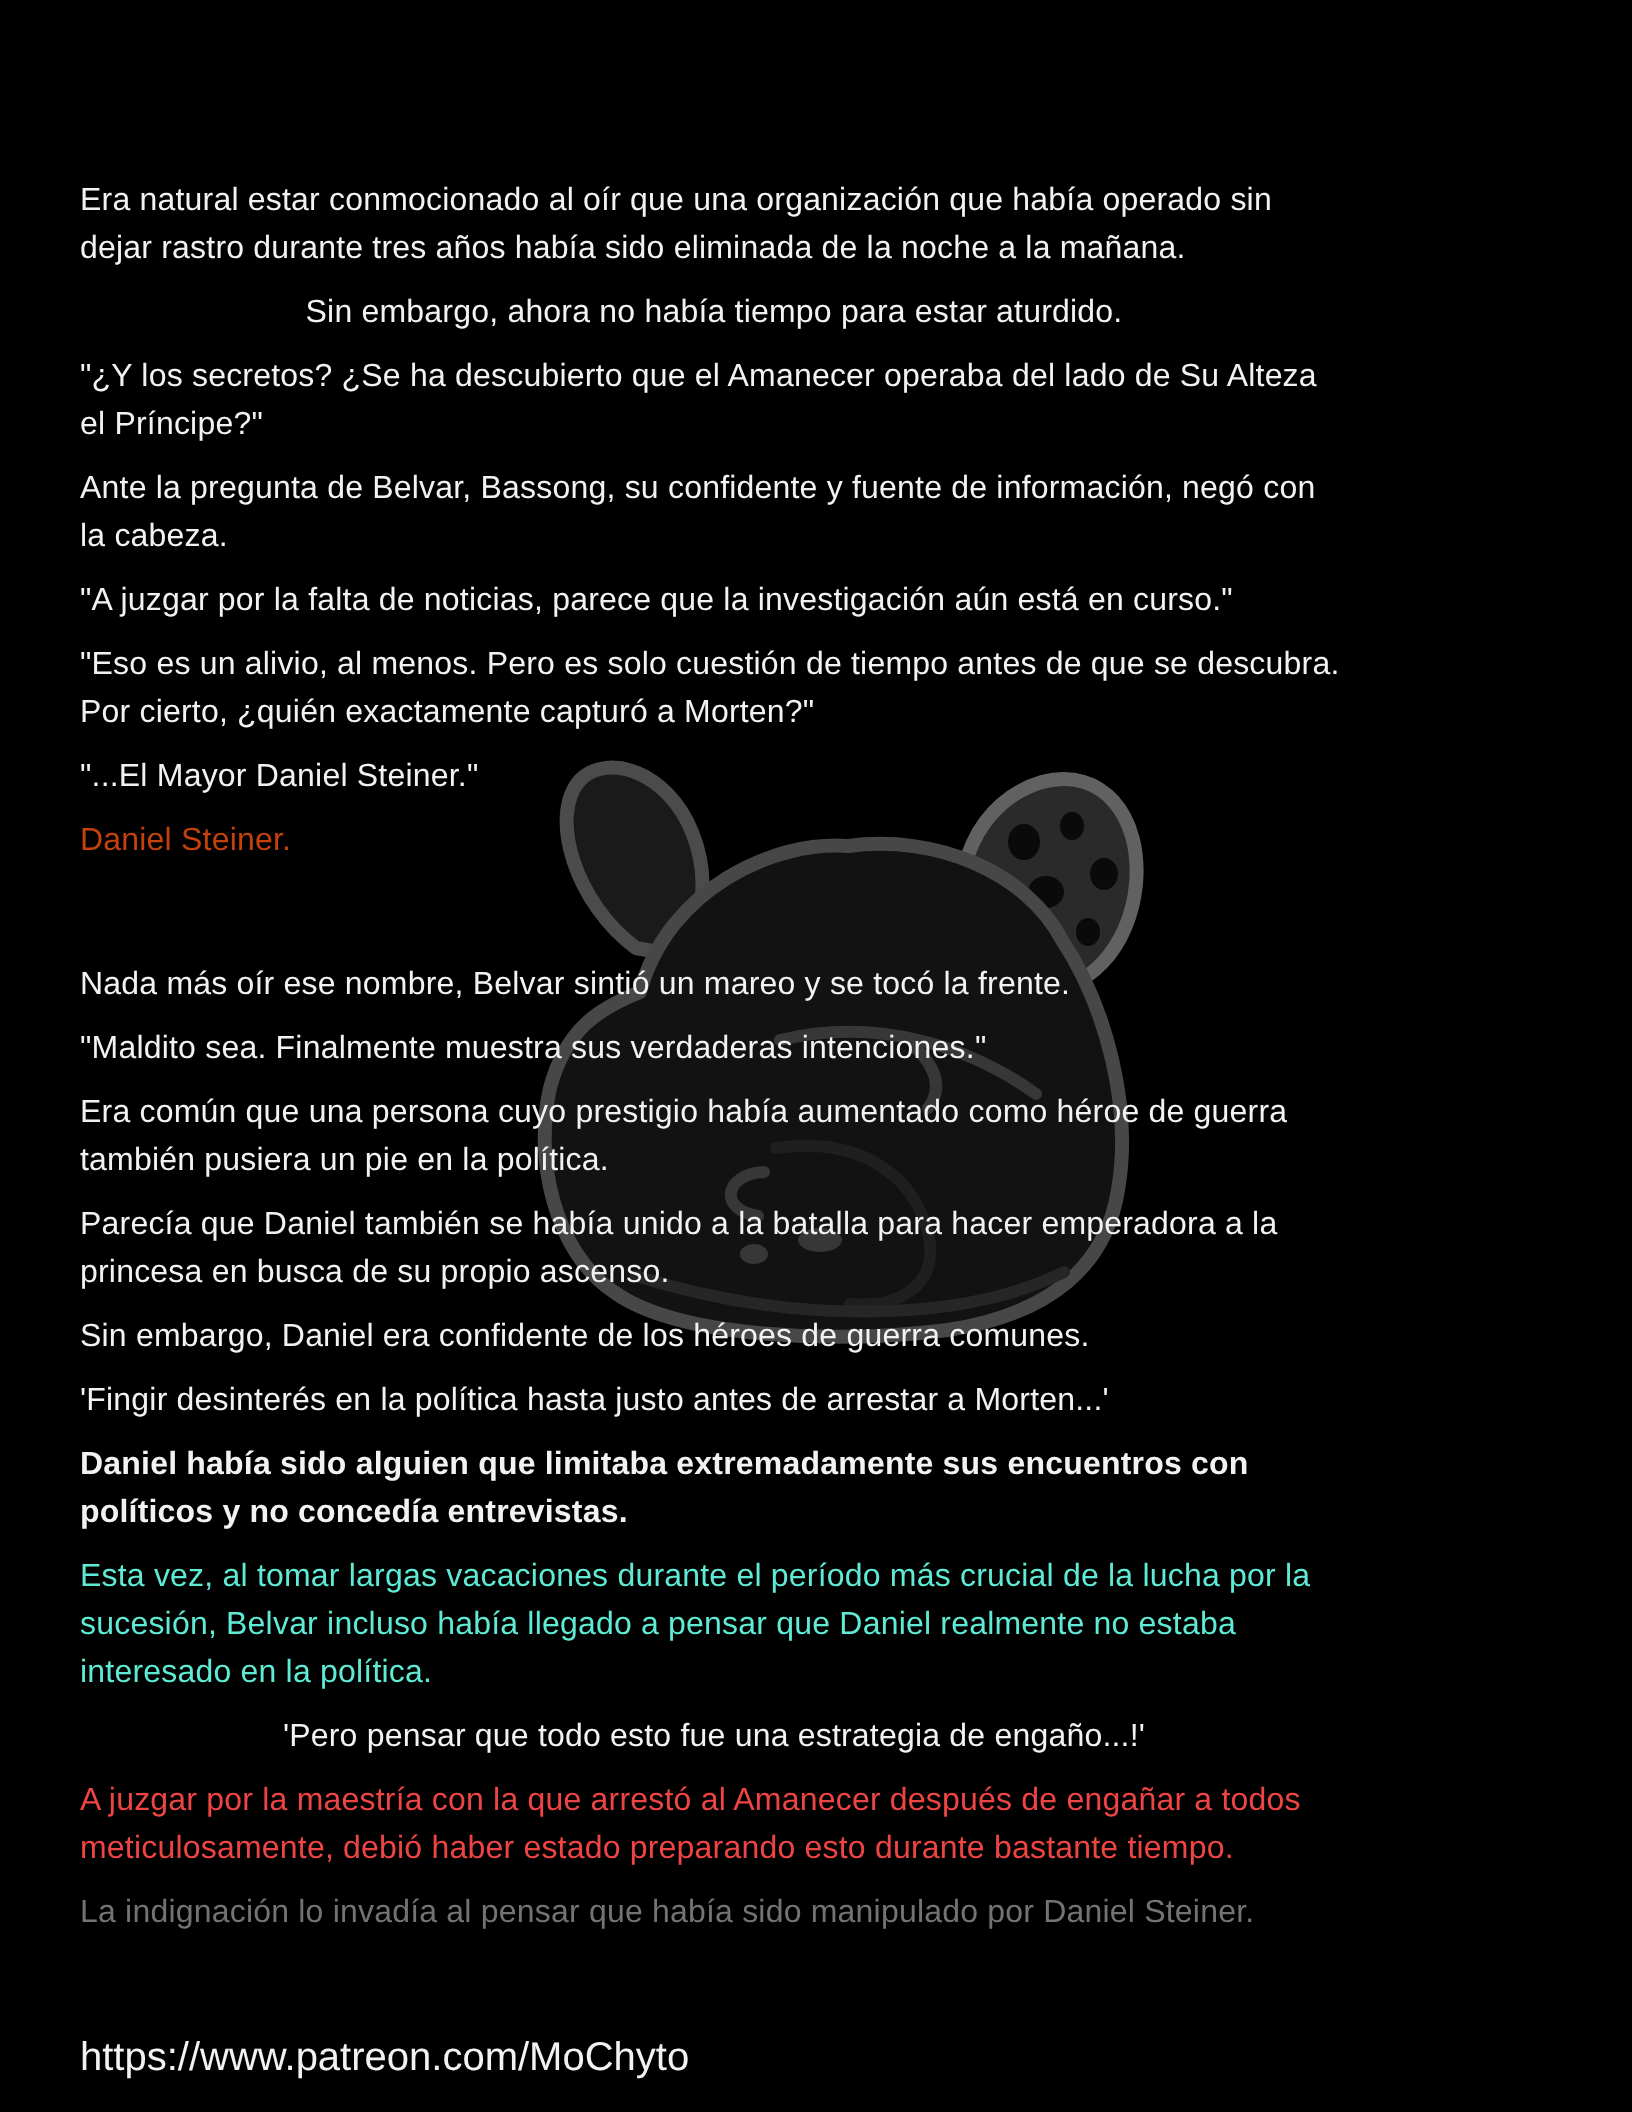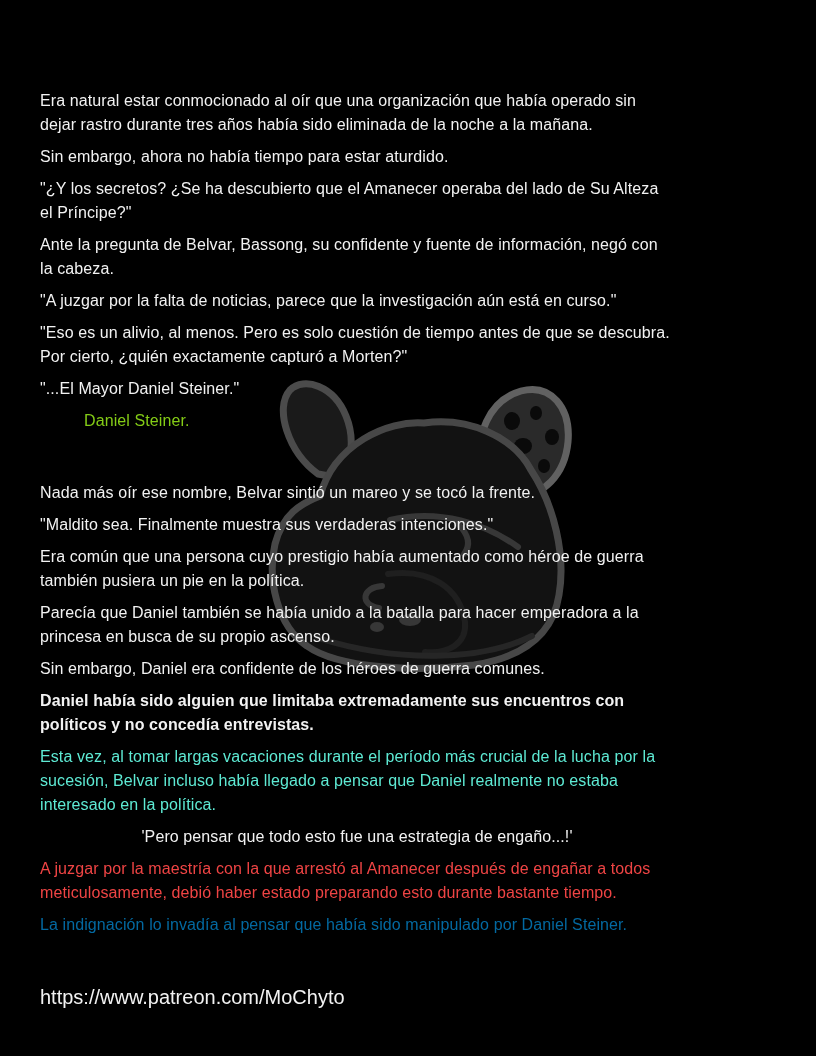--- a/index.html
+++ b/index.html
@@ -73,32 +73,33 @@
     <ellipse cx="150" cy="246" rx="11" ry="6"></ellipse>
     <ellipse cx="117" cy="253" rx="7" ry="5"></ellipse>
   </g>
   <path d="M 128 200 C 170 194, 200 214, 205 248 C 207 270, 188 280, 165 278" fill="none" stroke="#222222" stroke-width="6" stroke-linecap="round"></path>
   <path d="M 58 264 C 138 289, 222 287, 272 262" fill="none" stroke="#2a2a2a" stroke-width="6" stroke-linecap="round"></path>
 </svg>
 
 <main class="content">
   <div>
       <p class="para" style="color: rgb(242, 242, 242);">Era natural estar conmocionado al oír que una organización que había operado sin dejar rastro durante tres años había sido eliminada de la noche a la mañana.</p>
-      <p class="para" style="color: rgb(242, 242, 242);">Sin embargo, ahora no había tiempo para estar aturdido.</p>
+      <p class="para" style="color: rgb(242, 242, 242); text-align: center;">Sin embargo, ahora no había tiempo para estar aturdido.</p>
       <p class="para" style="color: rgb(242, 242, 242);">"¿Y los secretos? ¿Se ha descubierto que el Amanecer operaba del lado de Su Alteza el Príncipe?"</p>
       <p class="para" style="color: rgb(242, 242, 242);">Ante la pregunta de Belvar, Bassong, su confidente y fuente de información, negó con la cabeza.</p>
       <p class="para" style="color: rgb(242, 242, 242);">"A juzgar por la falta de noticias, parece que la investigación aún está en curso."</p>
       <p class="para" style="color: rgb(242, 242, 242);">"Eso es un alivio, al menos. Pero es solo cuestión de tiempo antes de que se descubra. Por cierto, ¿quién exactamente capturó a Morten?"</p>
       <p class="para" style="color: rgb(242, 242, 242);">"...El Mayor Daniel Steiner."</p>
-      <p class="para" style="color: #84cc16; margin-left: 44px;">Daniel Steiner.</p>
+      <p class="para" style="color: #c2410c;">Daniel Steiner.</p>
       <p class="para" style="color: rgb(242, 242, 242); margin-top: 48px;">Nada más oír ese nombre, Belvar sintió un mareo y se tocó la frente.</p>
       <p class="para" style="color: rgb(242, 242, 242);">"Maldito sea. Finalmente muestra sus verdaderas intenciones."</p>
       <p class="para" style="color: rgb(242, 242, 242);">Era común que una persona cuyo prestigio había aumentado como héroe de guerra también pusiera un pie en la política.</p>
       <p class="para" style="color: rgb(242, 242, 242);">Parecía que Daniel también se había unido a la batalla para hacer emperadora a la princesa en busca de su propio ascenso.</p>
       <p class="para" style="color: rgb(242, 242, 242);">Sin embargo, Daniel era confidente de los héroes de guerra comunes.</p>
+      <p class="para" style="color: rgb(242, 242, 242);">'Fingir desinterés en la política hasta justo antes de arrestar a Morten...'</p>
       <p class="para" style="color: rgb(242, 242, 242); font-weight: bold;">Daniel había sido alguien que limitaba extremadamente sus encuentros con políticos y no concedía entrevistas.</p>
       <p class="para" style="color: #5eead4;">Esta vez, al tomar largas vacaciones durante el período más crucial de la lucha por la sucesión, Belvar incluso había llegado a pensar que Daniel realmente no estaba interesado en la política.</p>
       <p class="para" style="color: rgb(242, 242, 242); text-align: center;">'Pero pensar que todo esto fue una estrategia de engaño...!'</p>
       <p class="para" style="color: #ef4444;">A juzgar por la maestría con la que arrestó al Amanecer después de engañar a todos meticulosamente, debió haber estado preparando esto durante bastante tiempo.</p>
-      <p class="para" style="color: #0369a1;">La indignación lo invadía al pensar que había sido manipulado por Daniel Steiner.</p>
+      <p class="para" style="color: #737373;">La indignación lo invadía al pensar que había sido manipulado por Daniel Steiner.</p>
     </div>
   <div class="footer-url" style="color: rgb(242, 242, 242);">https://www.patreon.com/MoChyto</div>
 </main>
 
 </body></html>

